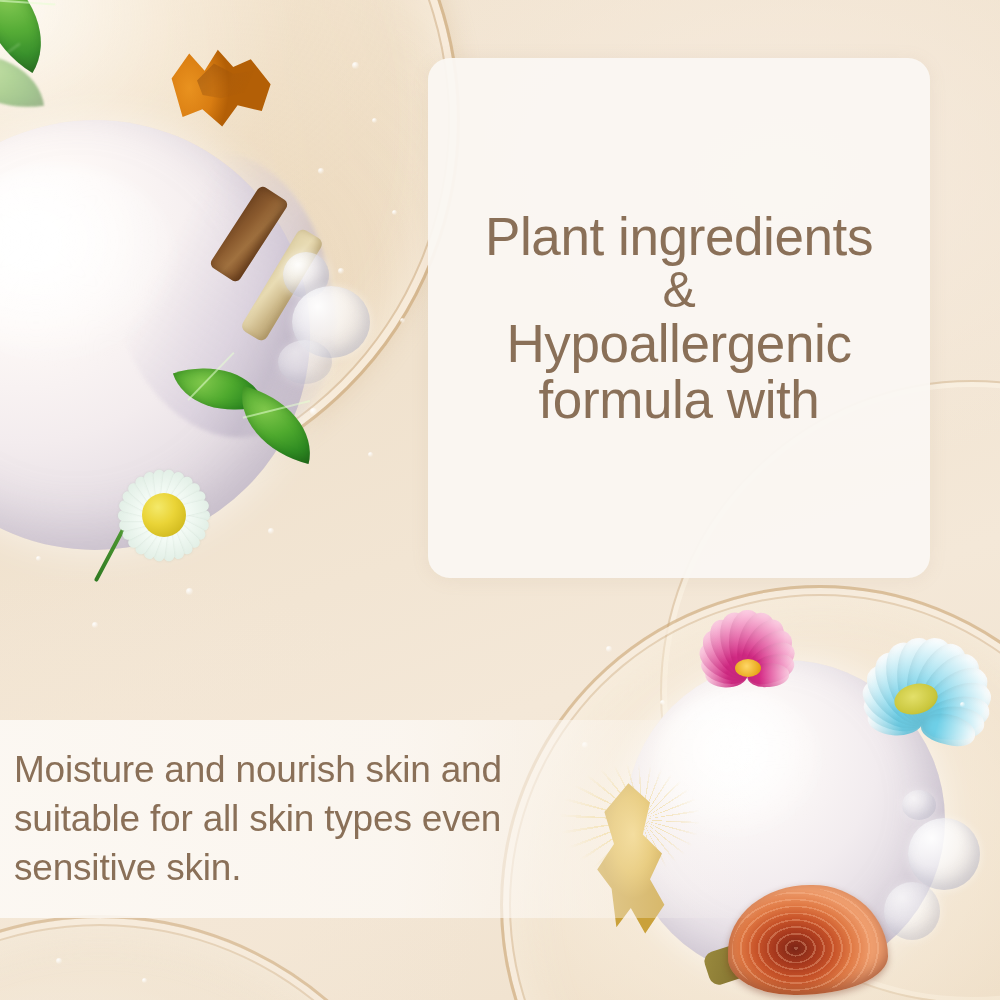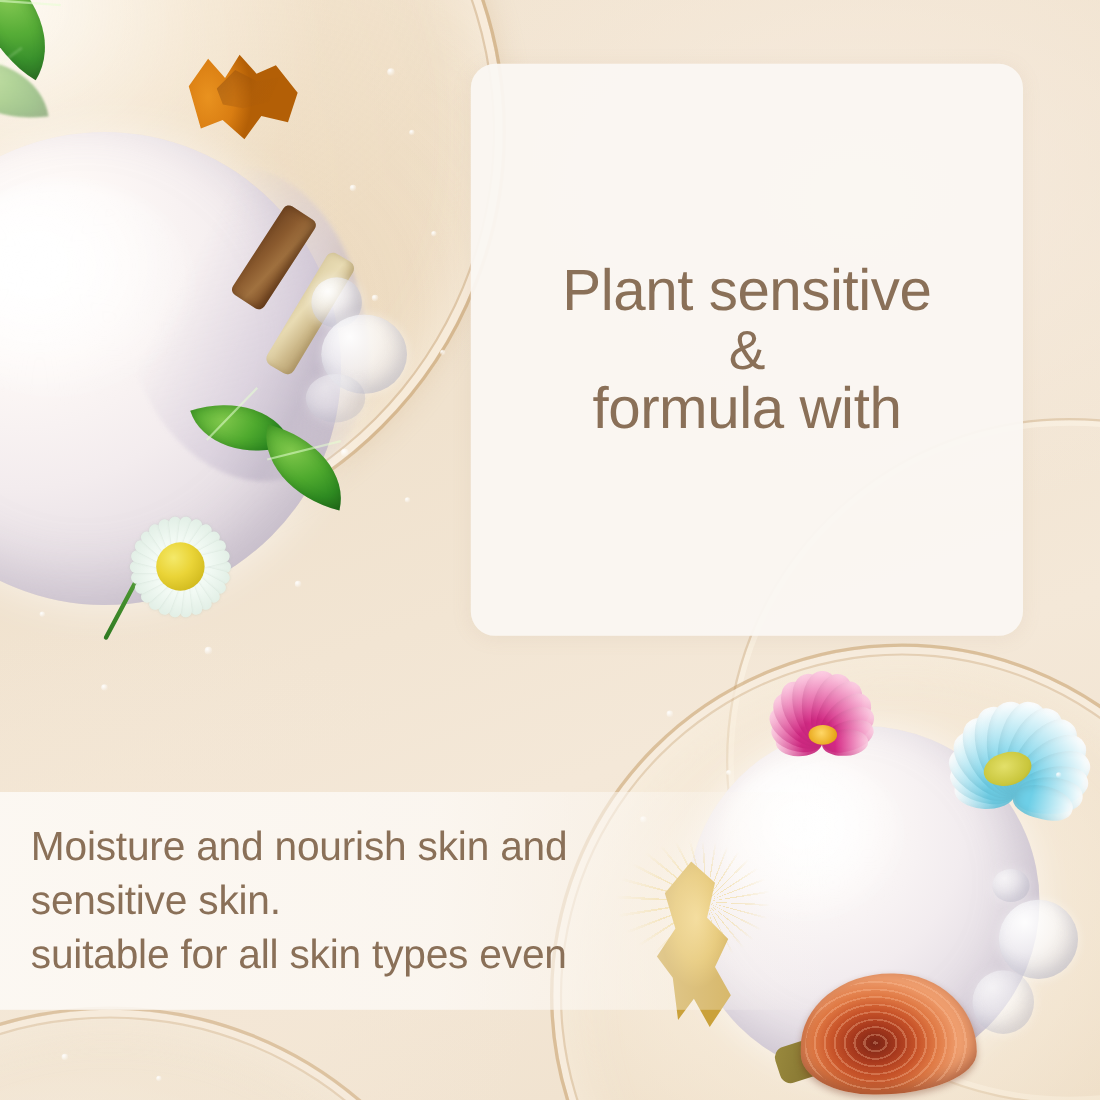--- a/index.html
+++ b/index.html
@@ -177,21 +177,21 @@
   }
   #title-text .ln{display:block;white-space:nowrap;}
   #title-text .amp{display:block;font-size:50px;}
 
   
   #bottom-band{
     position:absolute;left:0;top:720px;width:760px;height:198px;
     background:linear-gradient(90deg, rgba(253,250,246,.88) 0%, rgba(252,248,243,.86) 52%, rgba(252,248,243,.55) 74%, rgba(252,248,243,0) 100%);
   }
   #bottom-text{
-    position:absolute;left:28px;top:746px;width:580px;
+    position:absolute;left:14px;top:746px;width:580px;
     color:#8a7058;font-size:37px;line-height:1.32;font-weight:400;letter-spacing:-.2px;
   }
   #bottom-text .ln{display:block;white-space:nowrap;}
 </style>
 </head>
 <body>
 
 <div id="stage">
 
   <div class="dish" id="dish-top">
@@ -339,26 +339,27 @@
   <div class="drop" style="left:36px;top:556px;width:5px;height:5px;"></div>
   <div class="drop" style="left:606px;top:646px;width:6px;height:6px;"></div>
   <div class="drop" style="left:660px;top:700px;width:5px;height:5px;"></div>
   <div class="drop" style="left:582px;top:742px;width:6px;height:6px;"></div>
   <div class="drop" style="left:960px;top:702px;width:5px;height:5px;"></div>
   <div class="drop" style="left:56px;top:958px;width:6px;height:6px;"></div>
   <div class="drop" style="left:142px;top:978px;width:5px;height:5px;"></div>
 
   <div id="title-card">
     <div id="title-text">
-      <span class="ln">Plant sensitive</span>
+      <span class="ln">Plant ingredients</span>
       <span class="ln amp">&amp;</span>
+      <span class="ln">Hypoallergenic</span>
       <span class="ln">formula with</span>
     </div>
   </div>
 
   <div id="bottom-band"></div>
   <div id="bottom-text">
     <span class="ln">Moisture and nourish skin and</span>
+    <span class="ln">suitable for all skin types even</span>
     <span class="ln">sensitive skin.</span>
-    <span class="ln">suitable for all skin types even</span>
   </div>
 
 </div>
 
 </body></html>

